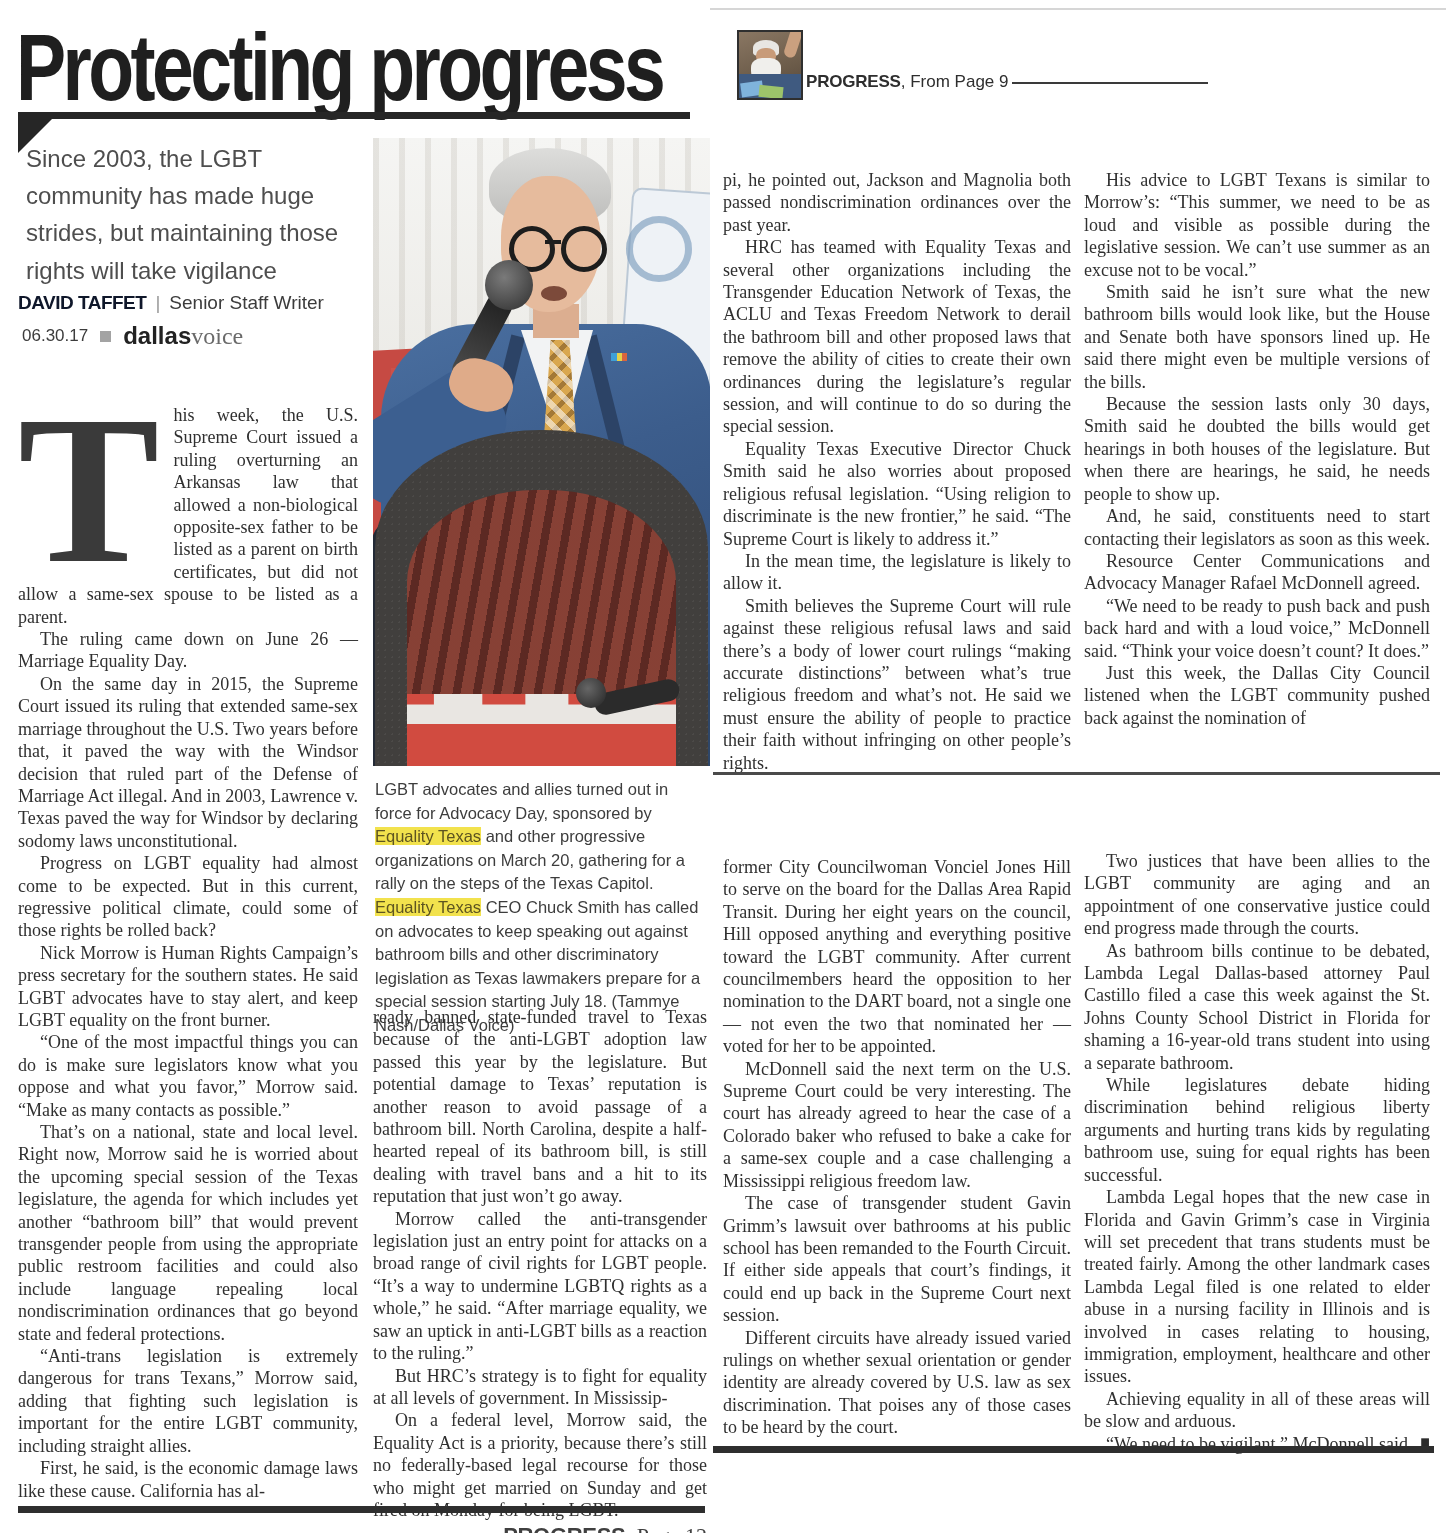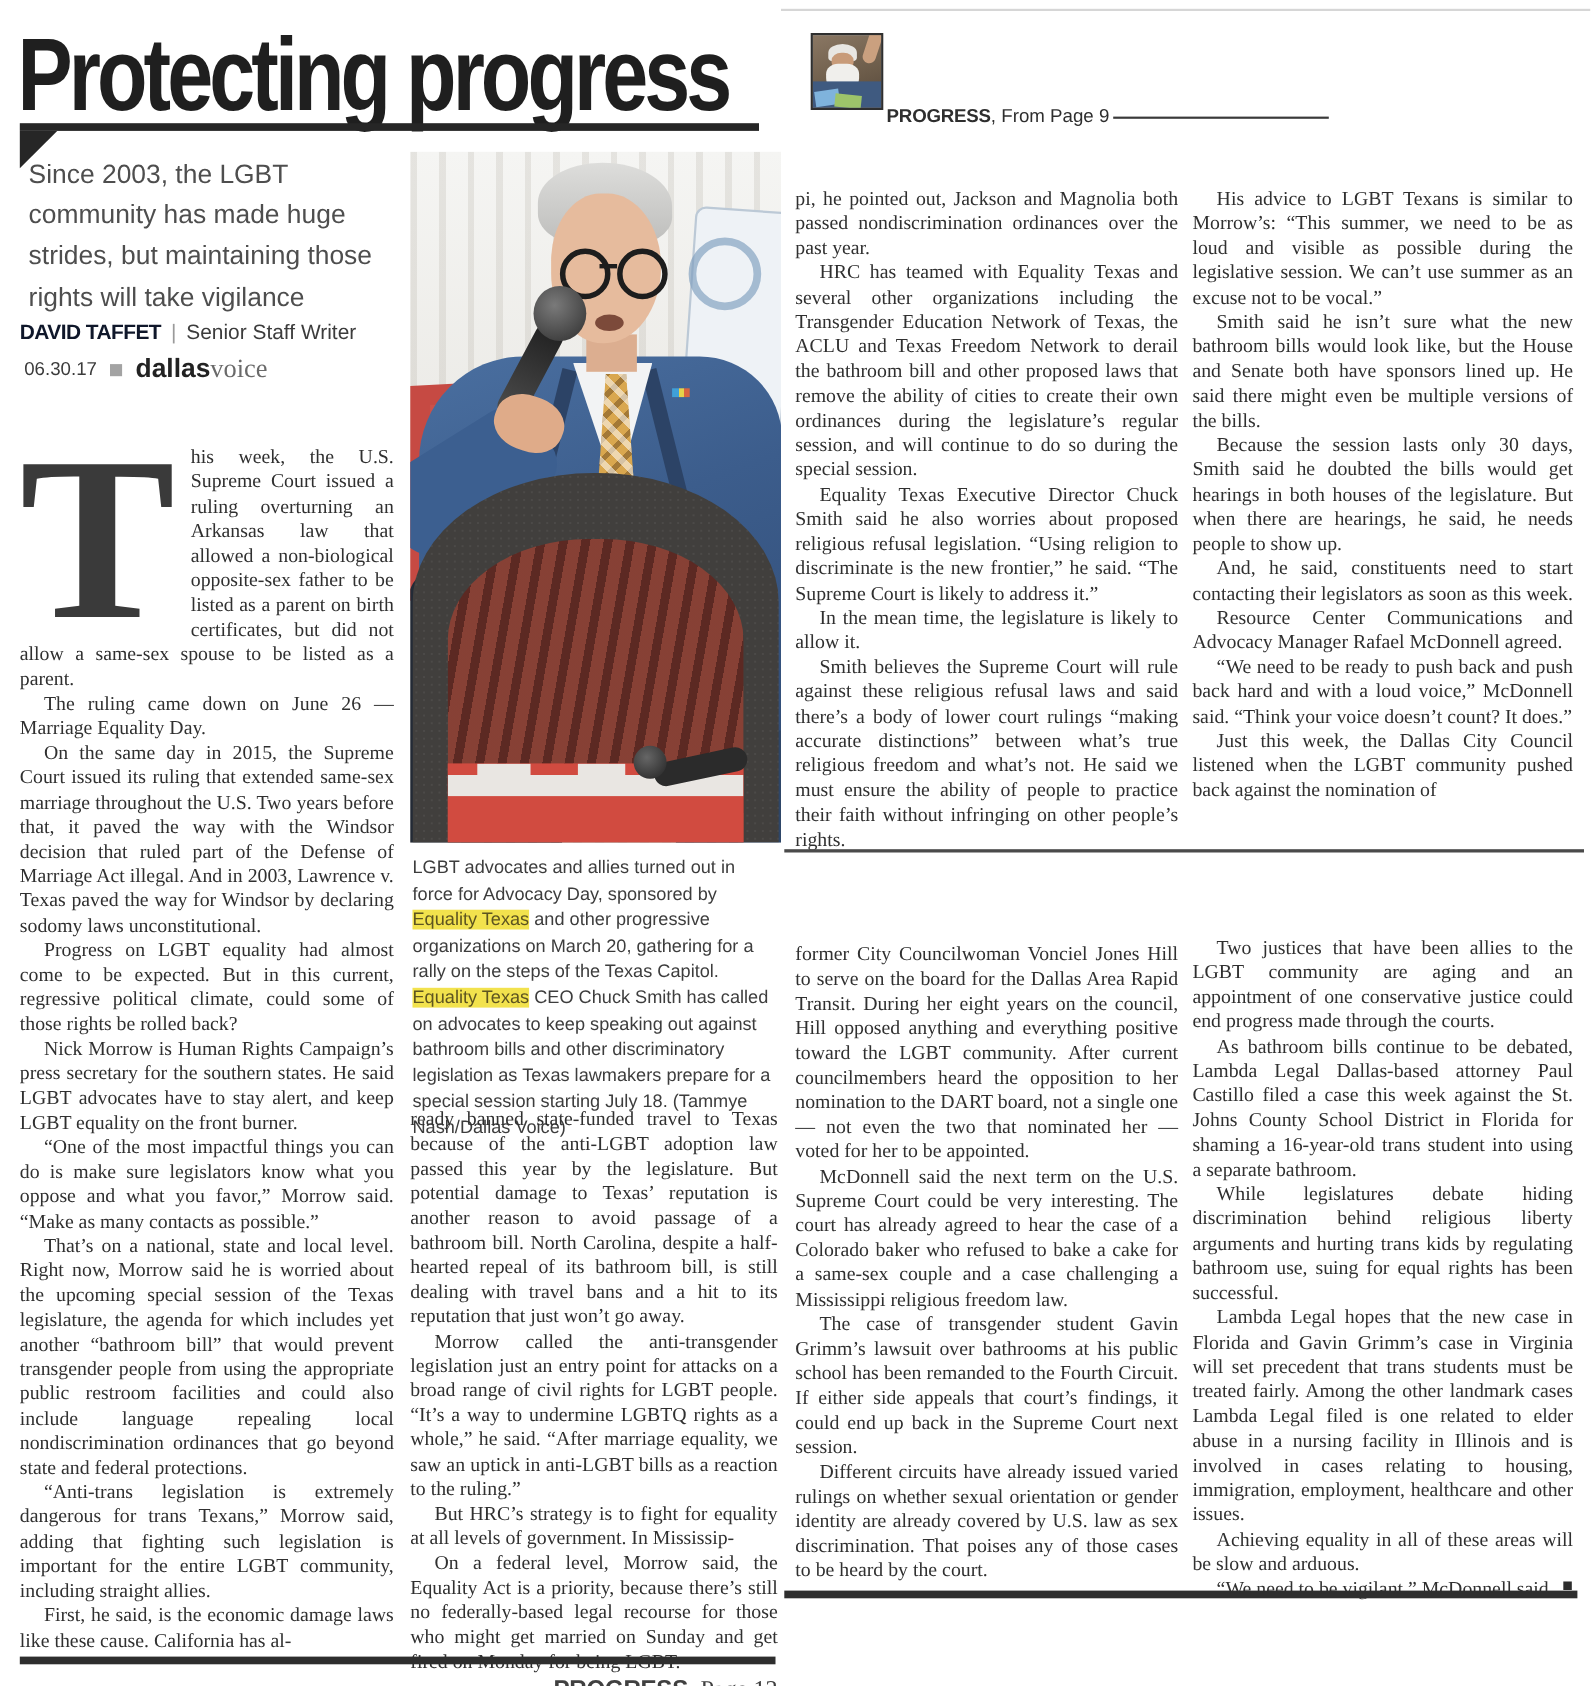--- a/index.html
+++ b/index.html
@@ -54,21 +54,21 @@
   .thumb{position:absolute;left:737px;top:30px;width:62px;height:66px;border:2px solid #2f2f2f;
     overflow:hidden;background:linear-gradient(160deg,#8a7763 0%,#6b5b49 60%,#54463a 100%);}
   .thumb .t-arm{position:absolute;right:2px;top:-4px;width:12px;height:30px;background:#caa07f;transform:rotate(18deg);border-radius:6px;}
   .thumb .t-hair{position:absolute;left:14px;top:8px;width:26px;height:16px;background:#e8e6e2;border-radius:50% 50% 20% 20%;}
   .thumb .t-face{position:absolute;left:17px;top:16px;width:20px;height:16px;background:#c89b79;border-radius:45%;}
   .thumb .t-beard{position:absolute;left:12px;top:26px;width:30px;height:26px;background:#f0efec;border-radius:40% 40% 55% 55%;}
   .thumb .t-body{position:absolute;left:0px;top:42px;width:62px;height:24px;background:#3f5a80;}
   .thumb .t-paper1{position:absolute;left:2px;top:50px;width:22px;height:14px;background:#7fb3dc;transform:rotate(-8deg);}
   .thumb .t-paper2{position:absolute;left:20px;top:54px;width:24px;height:12px;background:#9dc46a;transform:rotate(6deg);}
   .jump-from{position:absolute;left:806px;top:72px;width:402px;display:flex;align-items:baseline;
-    font-family:"Liberation Sans",sans-serif;font-size:17px;color:#2e2e2e;margin-top:24px;}
+    font-family:"Liberation Sans",sans-serif;font-size:17px;color:#2e2e2e;}
   .jump-from .jb{font-weight:700;letter-spacing:-.2px;}
   .jump-from .rule-line{flex:1;border-bottom:2px solid #3a3a3a;transform:translateY(-3px);margin-left:4px;}
 
   
   .photo{position:absolute;left:373px;top:138px;width:337px;height:628px;overflow:hidden;
     background:linear-gradient(180deg,#f5f5f3 0%,#ecebe7 38%,#ddd8d1 62%,#d5cfc8 100%);}
   .photo *{position:absolute;}
   .ph-streaks{left:0;top:0;width:100%;height:45%;
     background:repeating-linear-gradient(90deg,rgba(180,175,165,.25) 0 6px,transparent 6px 26px);}
   .ph-sign-topright{right:-6px;top:52px;width:88px;height:238px;background:#eef2f6;

